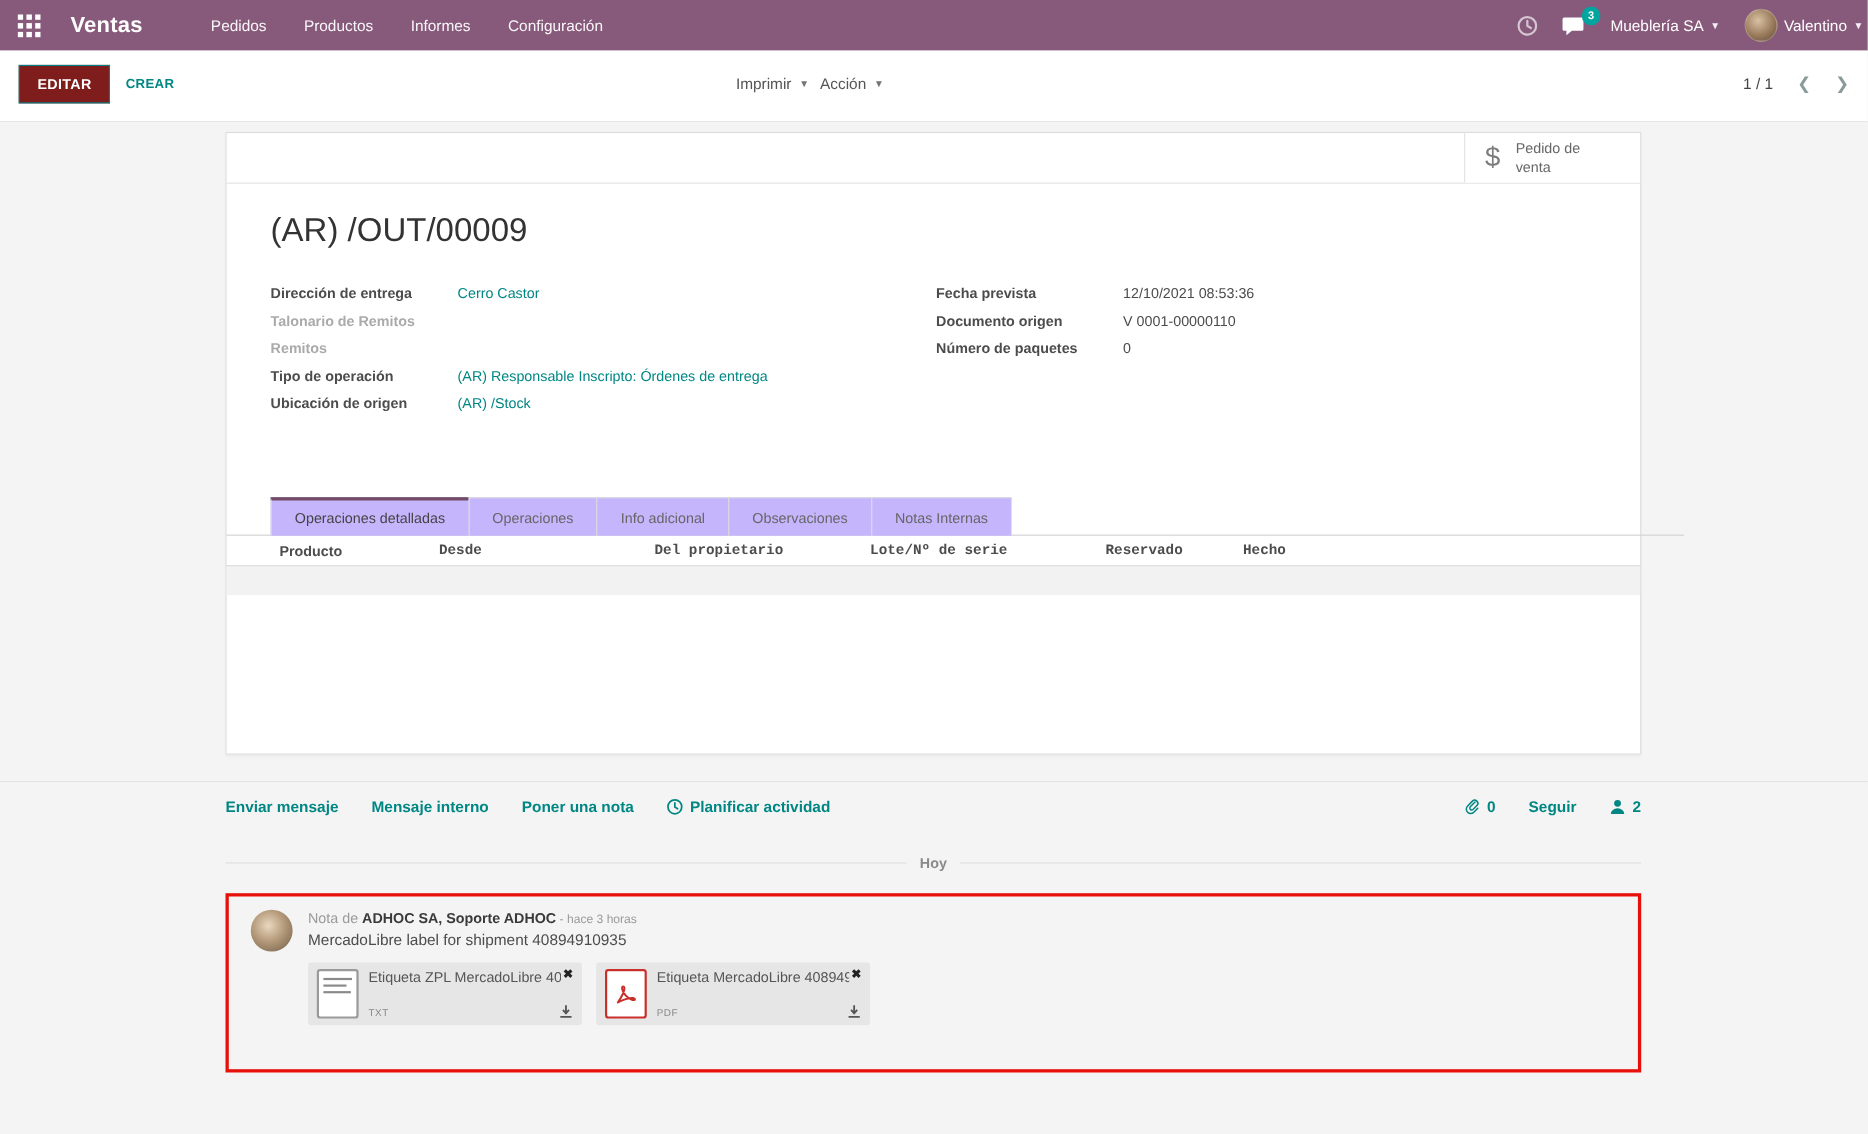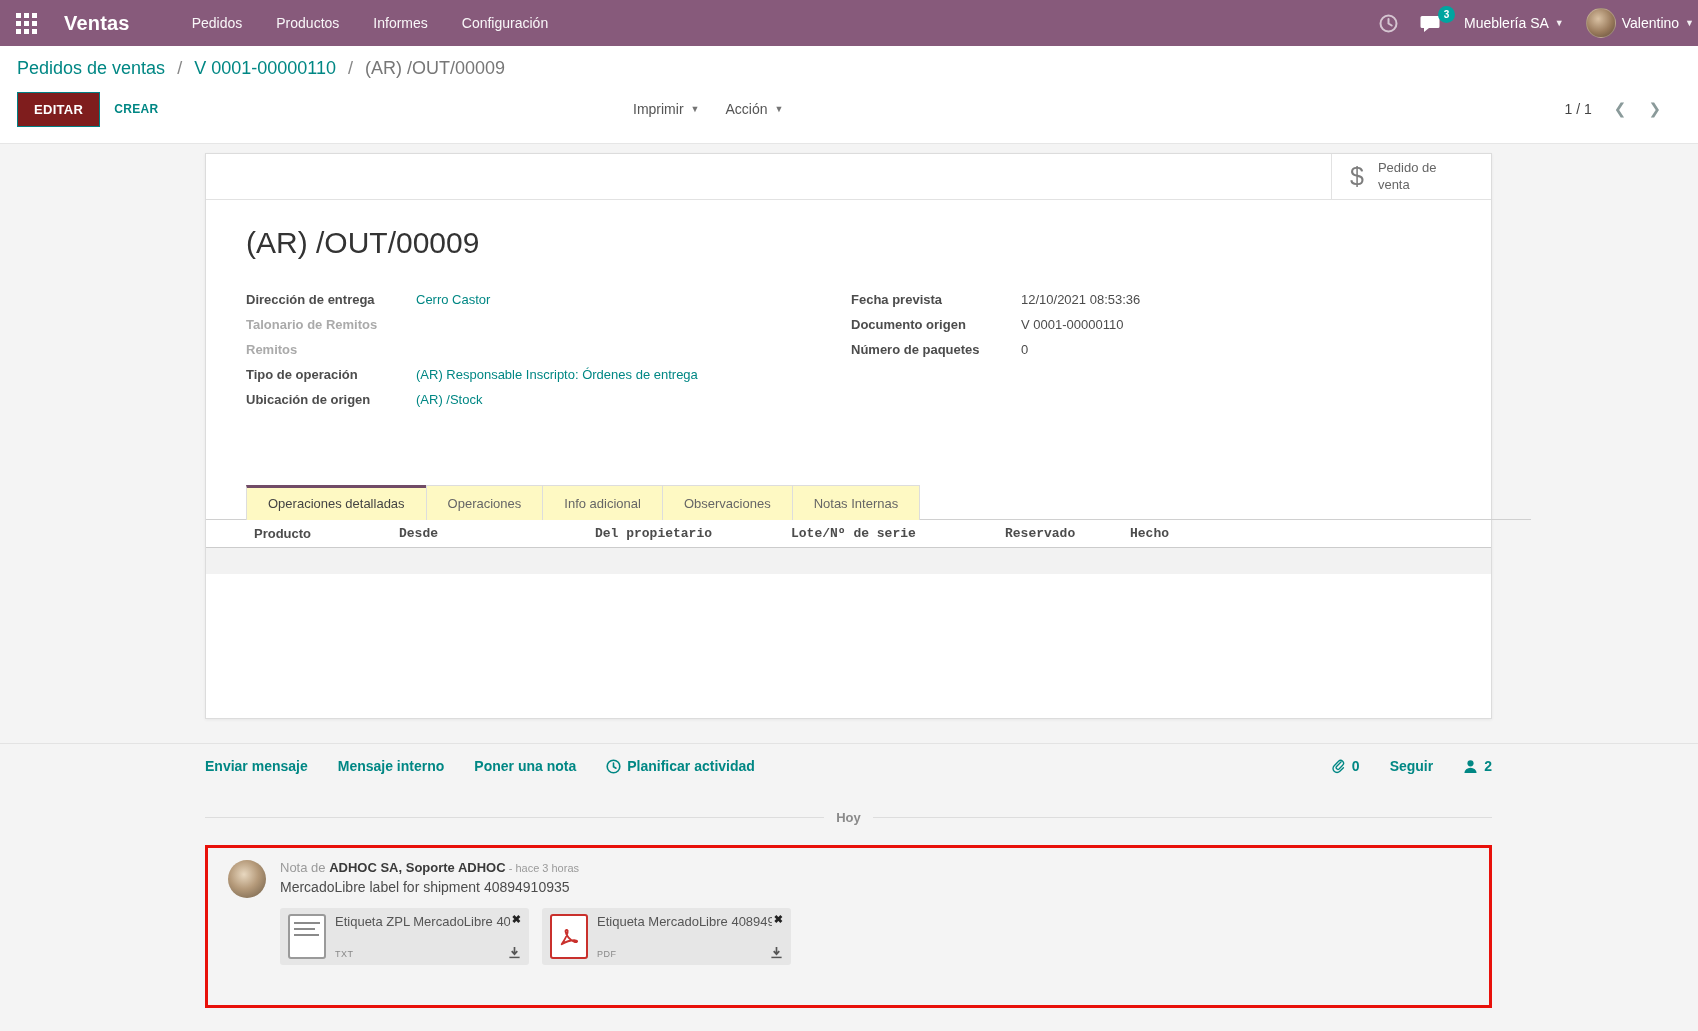--- a/index.html
+++ b/index.html
@@ -33,24 +33,24 @@
   .control-panel{ background:#fff; padding:12px 17px 16px 17px; border-bottom:1px solid #e6e6e6; position:relative; }
   .breadcrumb{ font-size:18px; color:#777; margin-bottom:12px; }
   .breadcrumb .bc-link{ color:#008784; cursor:pointer; text-decoration:none; }
   .bc-sep{ color:#888; margin:0 7px; }
   .cp-buttons{ display:flex; align-items:center; height:36px; position:relative; }
   .btn-primary{
     background:#7f1d1d; color:#fff; border:1px solid #018084; font-weight:bold;
     font-size:13px; padding:9px 16px; cursor:pointer; letter-spacing:.3px;
   }
   .btn-link{ color:#008784; font-weight:bold; font-size:12px; background:none; border:none; padding:9px 14px; cursor:pointer; letter-spacing:.3px; }
-  .cp-dropdowns{ position:absolute; left:616px; display:flex; gap:26px; }
+  .cp-dropdowns{ position:absolute; left:652px; display:flex; gap:10px; }
   .dropdown-toggle{ color:#555; font-size:14px; background:none; border:none; cursor:pointer; display:flex; align-items:center; gap:7px; }
   .dropdown-toggle .caret{ color:#666; }
-  .cp-pager{ position:absolute; right:20px; display:flex; align-items:center; gap:22px; color:#444; font-size:14px; }
+  .cp-pager{ position:absolute; right:0; display:flex; align-items:center; gap:22px; color:#444; font-size:14px; }
   .pager-arrow{ color:#8a9a9a; font-size:15px; cursor:pointer; background:none; border:none; }
 
   
   .content{ padding-top:9px; }
   .sheet{
     width:1287px; margin-left:205px; background:#fff; height:566px;
     border:1px solid #dcdcdc; box-shadow:0 1px 3px rgba(0,0,0,.06);
   }
   .sheet-header{ height:46px; border-bottom:1px solid #e2e2e2; display:flex; justify-content:flex-end; }
   .stat-button{
@@ -67,21 +67,21 @@
   .frow{ display:flex; align-items:baseline; height:25px; }
   .flabel{ width:170px; flex:none; font-weight:bold; font-size:13px; color:#4c4c4c; }
   .flabel.muted{ color:#aaa; }
   .fvalue{ font-size:13px; color:#4c4c4c; }
   .fvalue.link{ color:#008784; cursor:pointer; }
 
   
   .tabs{ display:flex; margin:68px 0 0 40px; position:relative; }
   .tabs::after{ content:""; position:absolute; left:-40px; right:-40px; bottom:0; border-bottom:1px solid #d0d0d0; }
   .tab{
-    padding:10px 21px 9px 21px; font-size:13px; color:#666; background:#fef9c3;
+    padding:10px 21px 9px 21px; font-size:13px; color:#666; background:#c4b5fd;
     border:1px solid #ddd; border-bottom:none; cursor:pointer; position:relative; z-index:1; margin-right:-1px;
   }
   .tab.active{ border-top:3px solid #714B67; padding-top:8px; color:#444; }
   
   .otable-head{ display:flex; padding:0 8px; border-bottom:1px solid #ccc; height:28px; align-items:center; }
   .oth{ font-weight:bold; font-size:13px; color:#4c4c4c; padding-left:40px; }
   .oth.first{ padding-left:40px; }
   .c0{ width:185px; } .c1{ width:196px; } .c2{ width:196px; } .c3{ width:214px; } .c4{ width:125px; } .c5{ width:120px; }
   .oth.c1,.oth.c2,.oth.c3,.oth.c4,.oth.c5{ padding-left:0;font-family:Liberation Mono, monospace; }
   .stripe-row{ height:26px; background:#f2f2f2; }
@@ -166,27 +166,20 @@
     </span>
     <span class="nav-user">
       <span class="avatar"></span>
       <span>Valentino</span>
       <span class="caret">▼</span>
     </span>
   </div>
 </div>
 
 <div class="control-panel">
-  <div class="breadcrumb">
-    <span class="bc-link">Pedidos de ventas</span>
-    <span class="bc-sep">/</span>
-    <span class="bc-link">V 0001-00000110</span>
-    <span class="bc-sep">/</span>
-    <span>(AR) /OUT/00009</span>
-  </div>
   <div class="cp-buttons">
     <button class="btn-primary">EDITAR</button>
     <button class="btn-link">CREAR</button>
     <div class="cp-dropdowns">
       <button class="dropdown-toggle">
         <span>Imprimir</span>
         <span class="caret">▼</span>
       </button>
       <button class="dropdown-toggle">
         <span>Acción</span>

